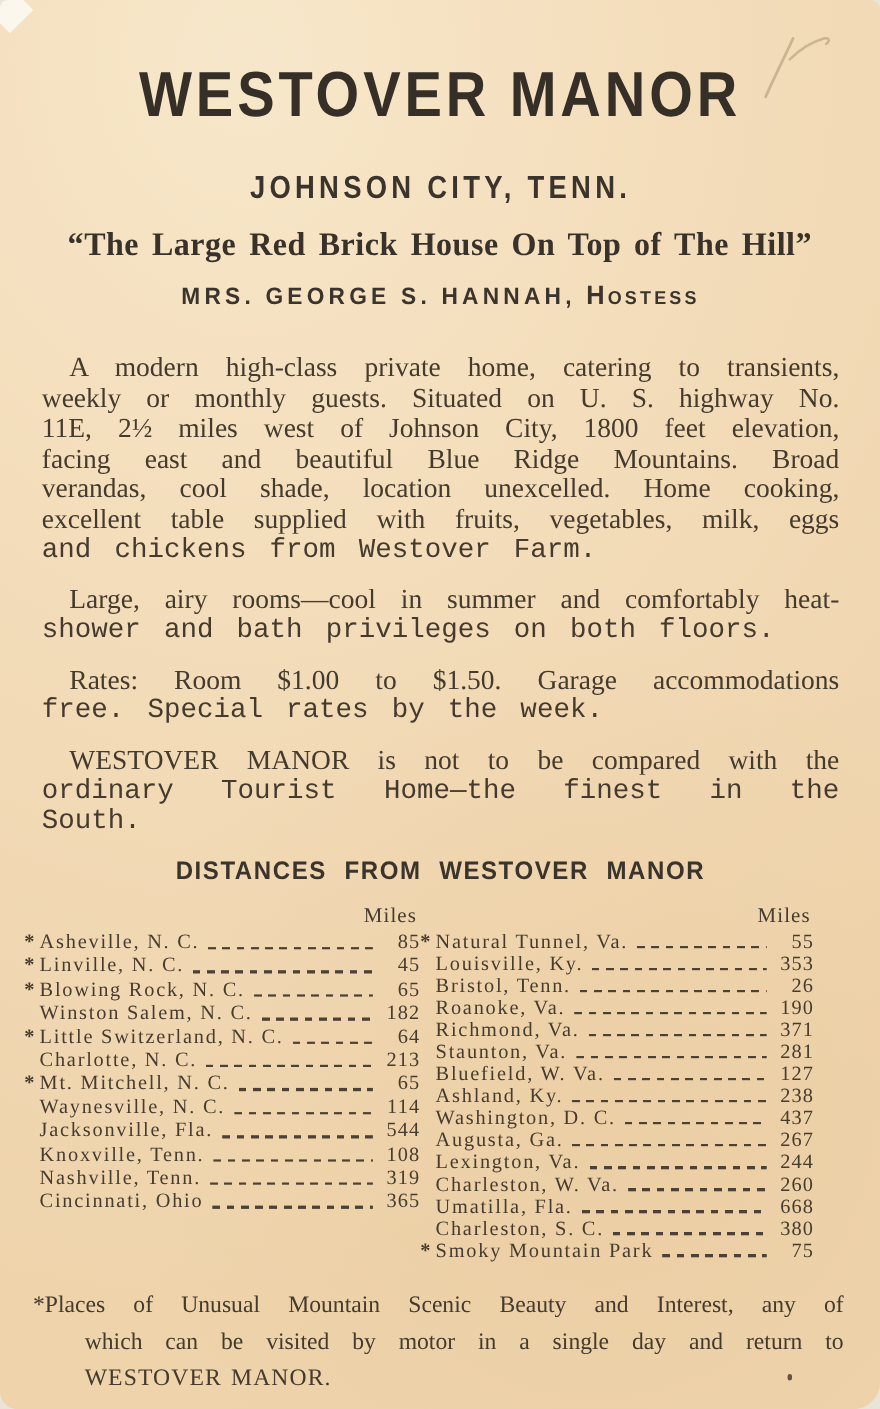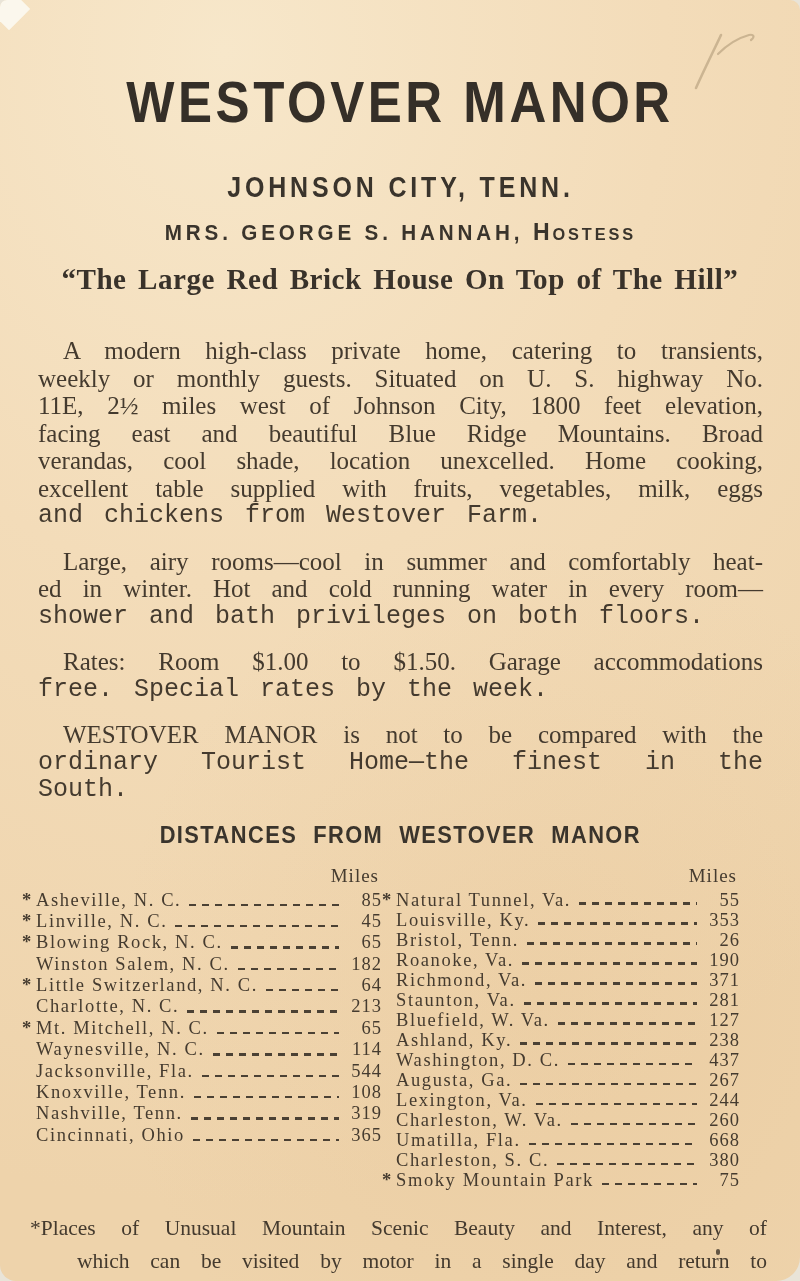--- a/index.html
+++ b/index.html
@@ -8,21 +8,21 @@
     color:#463c30;
     background:
       radial-gradient(90% 60% at 68% 78%, rgba(222,180,126,.18) 0%, rgba(222,180,126,0) 60%),
       radial-gradient(120% 90% at 28% 4%, #f7e7ca 0%, #f3dcb9 46%, #eed3ab 100%);
     border-radius:7px 10px 24px 16px;
     font-family:"Liberation Serif",serif;
   }
   
   .h-line{text-align:center;white-space:nowrap;}
   .squish{display:inline-block;transform-origin:50% 50%;}
-  .title-line{margin-top:72px;line-height:60px;}
+  .title-line{margin-top:56px;line-height:60px;}
   .title-line .squish{
     font-family:"Liberation Sans",sans-serif;font-weight:bold;font-size:58px;
     letter-spacing:4px;transform:scaleX(.88);color:#352f28;
   }
   .subtitle-line{margin-top:24px;line-height:32px;}
   .subtitle-line .squish{
     font-family:"Liberation Sans",sans-serif;font-weight:bold;font-size:29px;
     letter-spacing:4.5px;transform:scaleX(.86);color:#3a342c;
   }
   .hostess-line{margin-top:11px;line-height:26px;}
@@ -85,41 +85,40 @@
   </svg>
 
   <div class="h-line title-line">
     <span class="squish">WESTOVER MANOR</span>
   </div>
 
   <div class="h-line subtitle-line">
     <span class="squish">JOHNSON CITY, TENN.</span>
   </div>
 
+  <div class="h-line quote-line">
+    <span class="squish">“The Large Red Brick House On Top of The Hill”</span>
+  </div>
+
   <div class="h-line hostess-line">
     <span class="squish"><span>MRS. GEORGE S. HANNAH,</span> <span class="sc">Hostess</span></span>
-  </div>
-
-  <div class="h-line quote-line">
-    <span class="squish">“The Large Red Brick House On Top of The Hill”</span>
   </div>
 
   <div class="body-copy" id="paragraphs">
       <div class="para">
         <div class="bline first">A modern high-class private home, catering to transients,</div>
         <div class="bline">weekly or monthly guests. Situated on U. S. highway No.</div>
         <div class="bline">11E, 2½ miles west of Johnson City, 1800 feet elevation,</div>
         <div class="bline">facing east and beautiful Blue Ridge Mountains. Broad</div>
         <div class="bline">verandas, cool shade, location unexcelled. Home cooking,</div>
         <div class="bline">excellent table supplied with fruits, vegetables, milk, eggs</div>
         <div class="bline last">and chickens from Westover Farm.</div>
       </div>
       <div class="para">
         <div class="bline first">Large, airy rooms—cool in summer and comfortably heat-</div>
-        <div class="bline">ed in winter. Hot and cold running water in every room—</div>
         <div class="bline last">shower and bath privileges on both floors.</div>
       </div>
       <div class="para">
         <div class="bline first">Rates: Room $1.00 to $1.50. Garage accommodations</div>
         <div class="bline last">free. Special rates by the week.</div>
       </div>
       <div class="para">
         <div class="bline first">WESTOVER MANOR is not to be compared with the</div>
         <div class="bline last">ordinary Tourist Home—the finest in the South.</div>
       </div>

